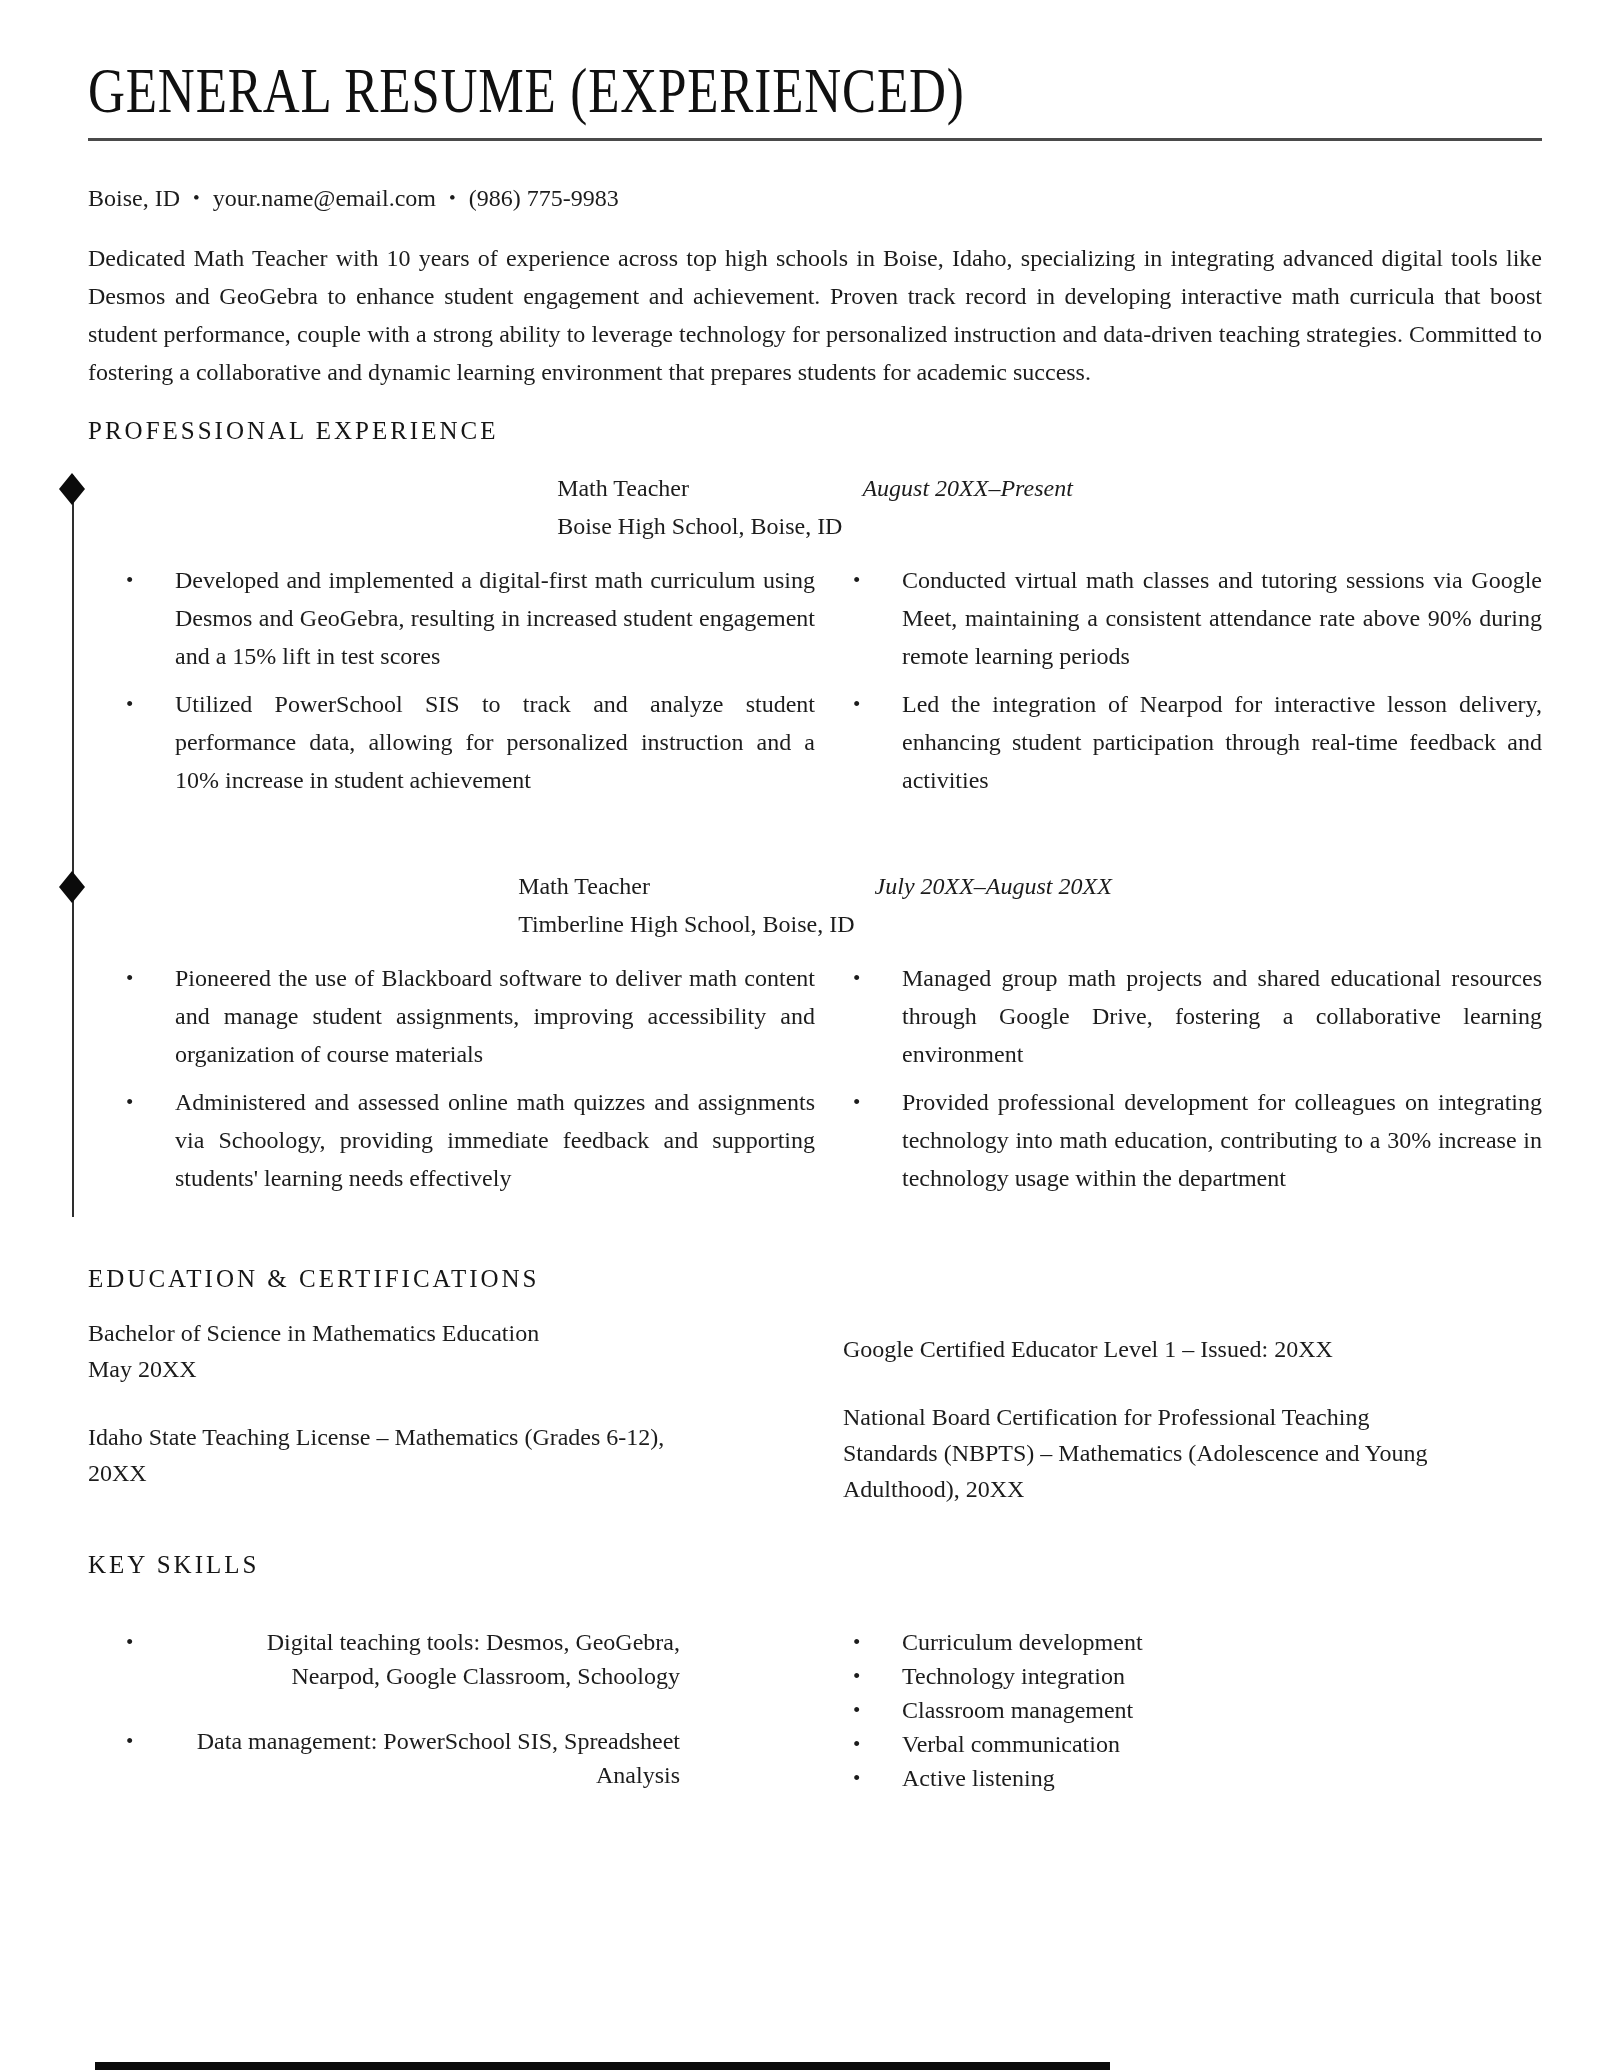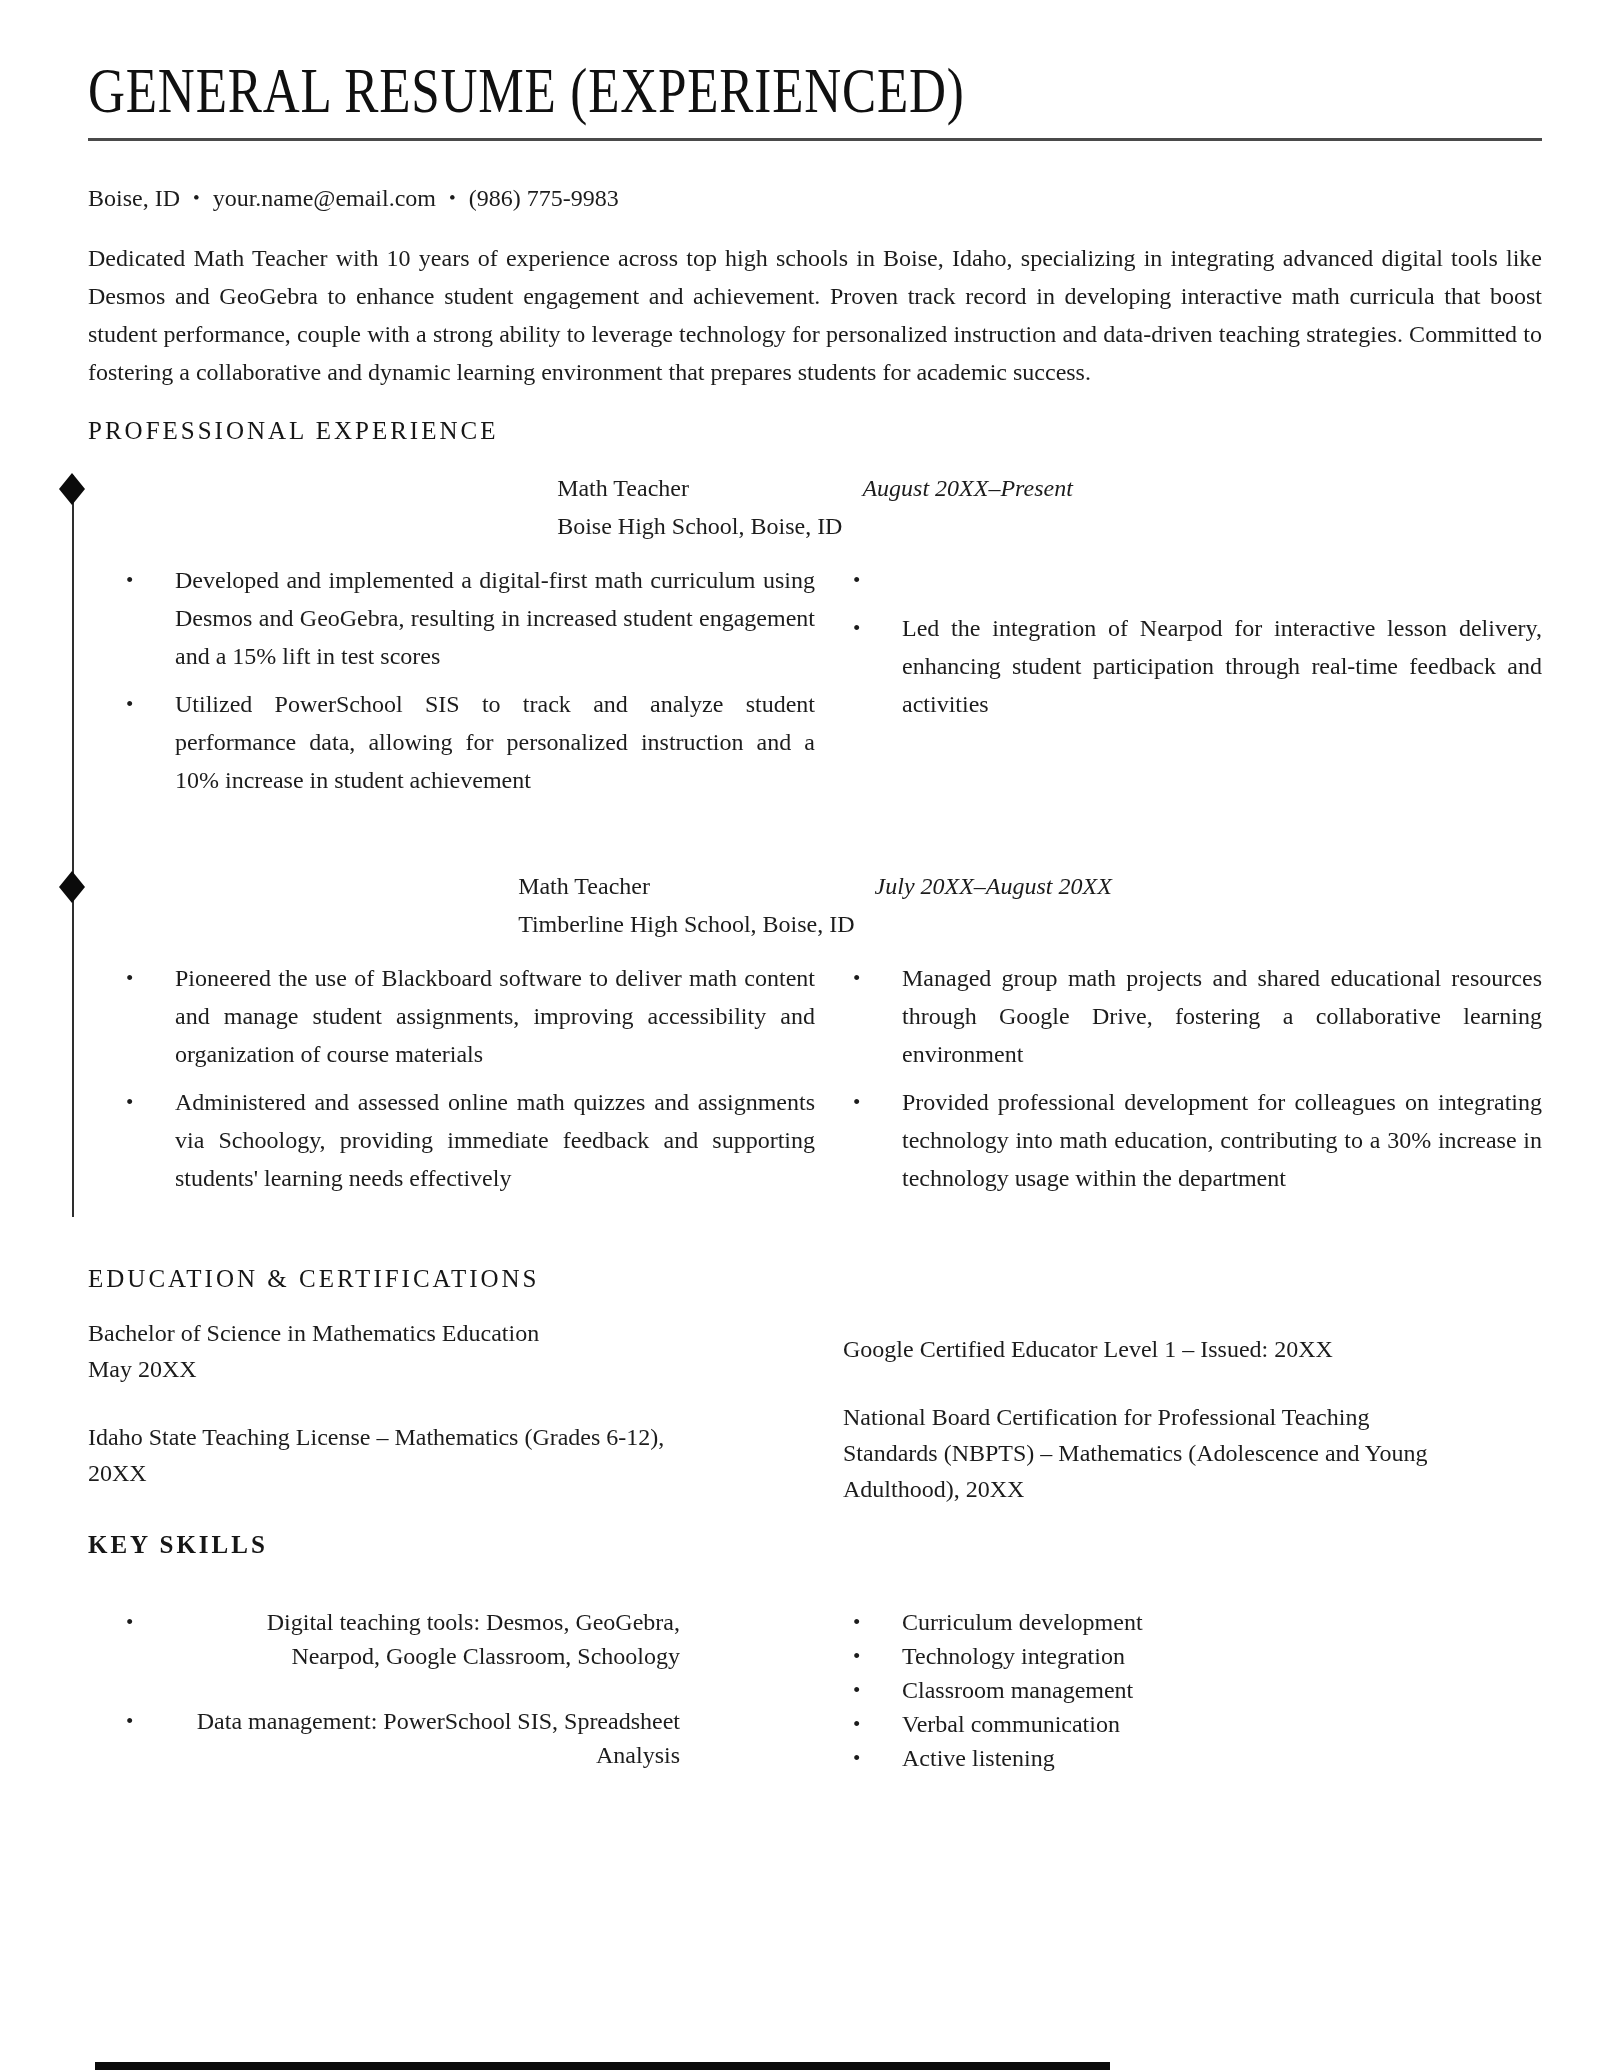--- a/index.html
+++ b/index.html
@@ -21,21 +21,21 @@
   .contact .sep{display:inline-block;margin:0 13px;font-size:19px;vertical-align:2px;}
   .summary{margin:26px 0 0;font-size:24px;line-height:38px;text-align:justify;}
 
   
   h2{
     margin:0;font-weight:400;font-size:25px;line-height:32px;
     letter-spacing:3px;color:#161616;
   }
   .exp-h2{margin-top:24px;}
   .edu-h2{margin-top:46px;}
-  .skl-h2{margin-top:22px;font-weight:bold;}
+  .skl-h2{margin-top:42px;}
 
   
   .jobs{position:relative;margin-top:6px;padding-bottom:10px;}
   .jobs::before{
     content:"";position:absolute;left:-16px;top:22px;bottom:0;
     width:2px;background:#2e2e2e;
   }
   .job{position:relative;padding-top:16px;}
   .job + .job{margin-top:42px;}
   .diamond{
@@ -102,20 +102,21 @@
                 <span class="btx">Developed and implemented a digital-first math curriculum using Desmos and GeoGebra, resulting in increased student engagement and a 15% lift in test scores</span>
               </li>
               <li class="b-li">
                 <span class="dot">•</span>
                 <span class="btx">Utilized PowerSchool SIS to track and analyze student performance data, allowing for personalized instruction and a 10% increase in student achievement</span>
               </li>
             </ul>
       <ul class="job-col">
               <li class="b-li">
                 <span class="dot">•</span>
+                <span class="btx">Conducted virtual math classes and tutoring sessions via Google Meet, maintaining a consistent attendance rate above 90% during remote learning periods</span>
               </li>
               <li class="b-li">
                 <span class="dot">•</span>
                 <span class="btx">Led the integration of Nearpod for interactive lesson delivery, enhancing student participation through real-time feedback and activities</span>
               </li>
             </ul>
     </div>
   </article>
 
   <article class="job">

